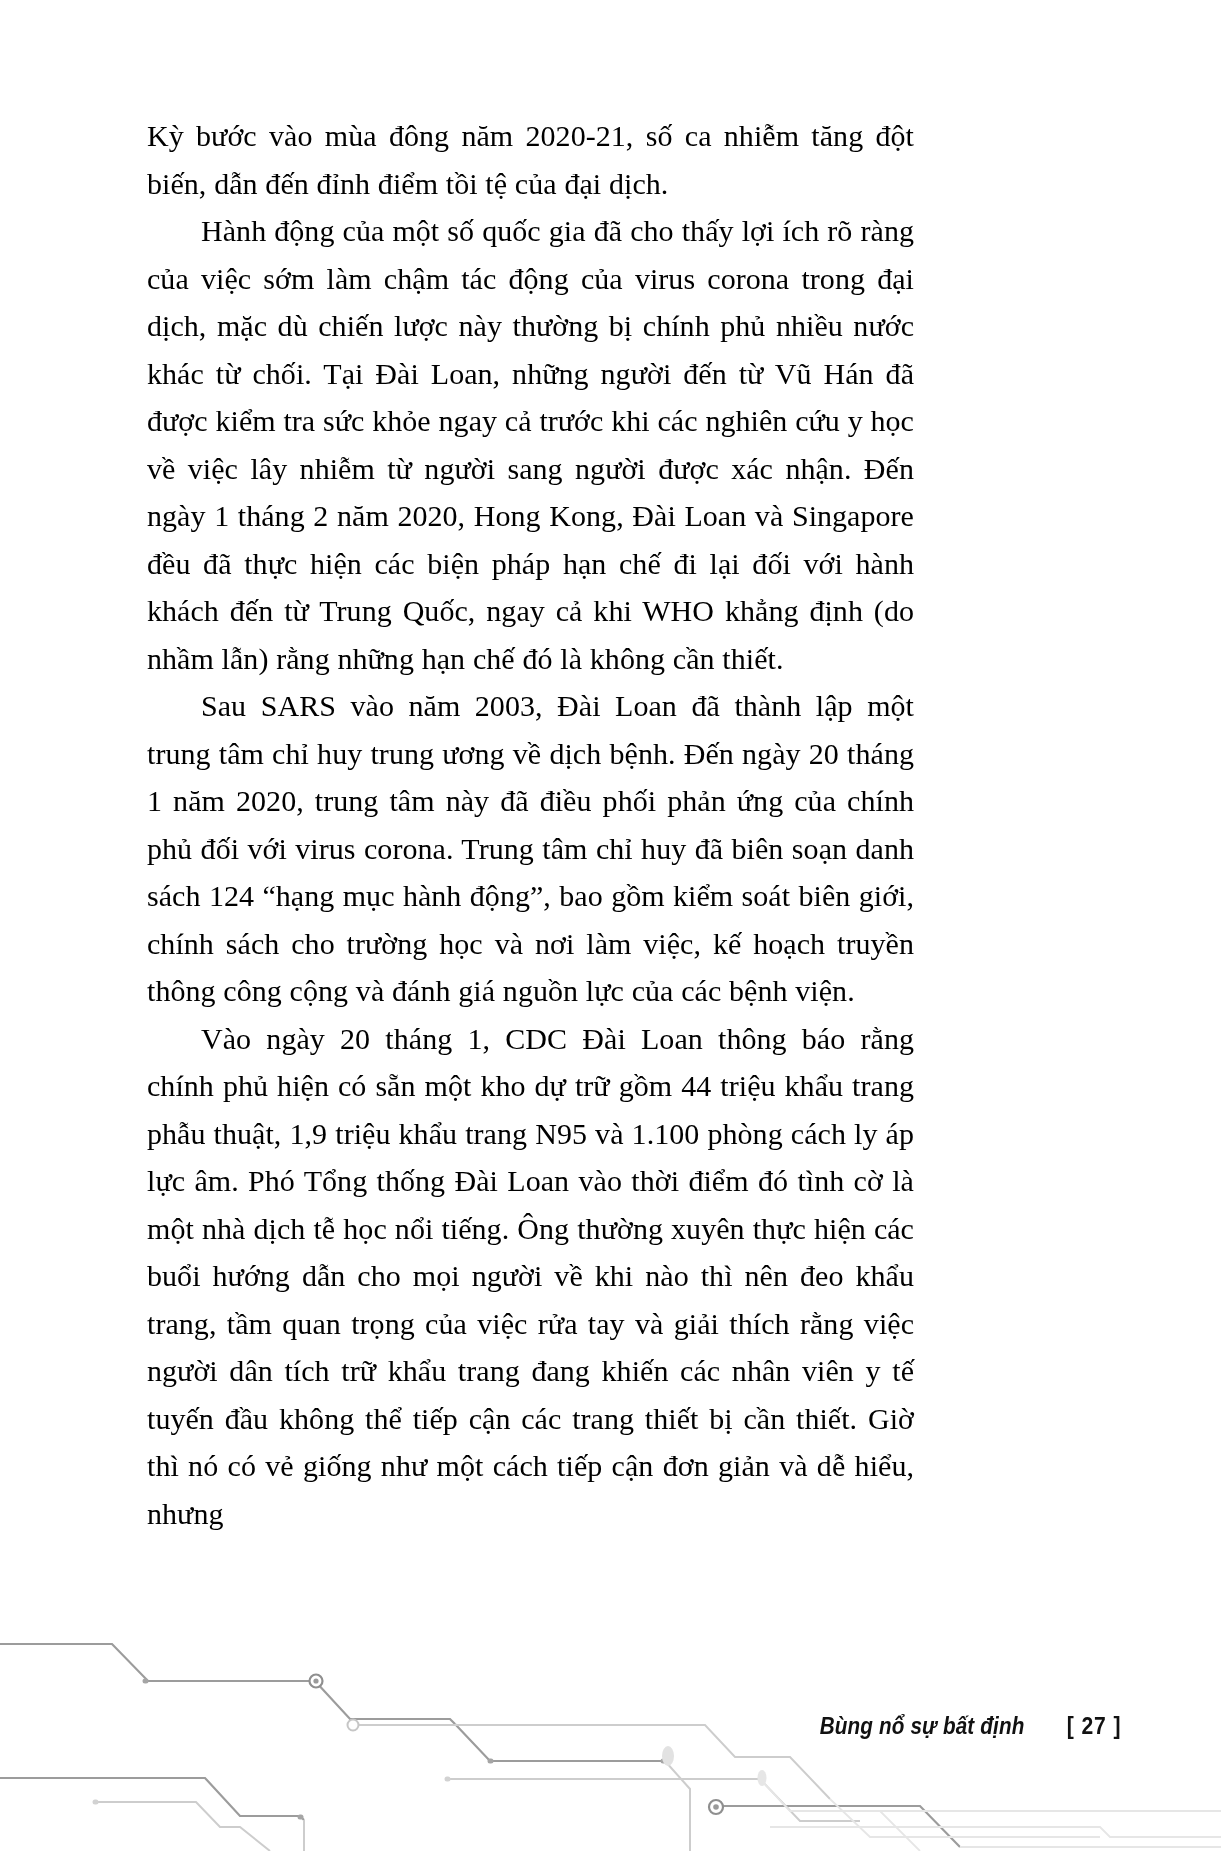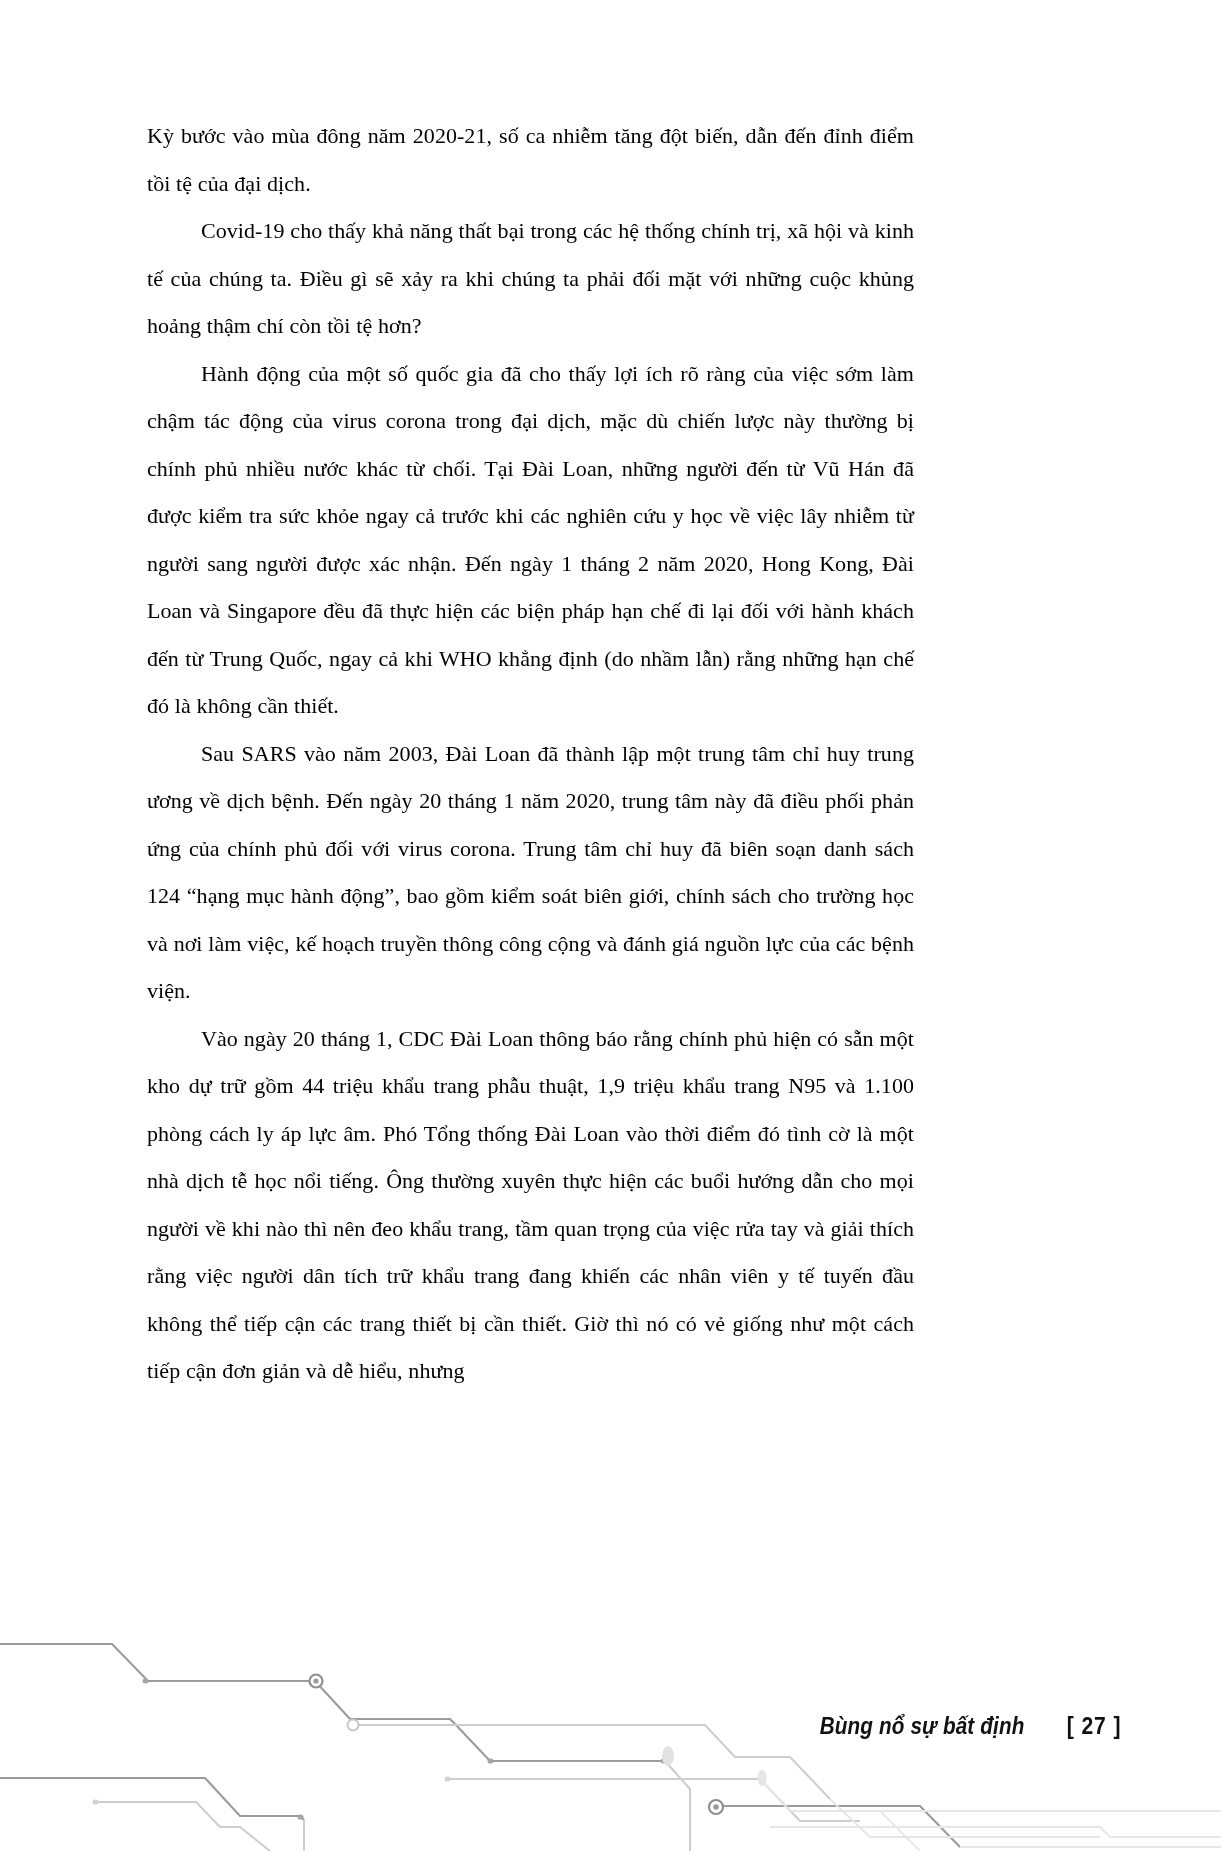--- a/index.html
+++ b/index.html
@@ -25,21 +25,21 @@
   
   .text-column {
     position: absolute;
     left: 147px;
     top: 112px;
     width: 767px;
   }
 
   p.para {
     margin: 0;
-    font-size: 22px;
+    font-size: 30px;
     line-height: 47.5px;
     text-align: justify;
     text-justify: inter-word;
     letter-spacing: 0.05px;
     word-spacing: 0.2px;
     hyphens: none;
   }
   p.para.indent {
     text-indent: 54px;
   }
@@ -114,21 +114,20 @@
 </style>
 </head>
 <body>
 
 <div id="page">
 
   <div class="text-column">
 
     <p class="para">Kỳ bước vào mùa đông năm 2020-21, số ca nhiễm tăng đột biến, dẫn đến đỉnh điểm tồi tệ của đại dịch.</p>
 
-    <p class="para indent">Covid-19 cho thấy khả năng thất bại trong các hệ thống chính trị, xã hội và kinh tế của chúng ta. Điều gì sẽ xảy ra khi chúng ta phải đối mặt với những cuộc khủng hoảng thậm chí còn tồi tệ hơn?</p>
 
 
     <p class="para indent">Hành động của một số quốc gia đã cho thấy lợi ích rõ ràng của việc sớm làm chậm tác động của virus corona trong đại dịch, mặc dù chiến lược này thường bị chính phủ nhiều nước khác từ chối. Tại Đài Loan, những người đến từ Vũ Hán đã được kiểm tra sức khỏe ngay cả trước khi các nghiên cứu y học về việc lây nhiễm từ người sang người được xác nhận. Đến ngày 1 tháng 2 năm 2020, Hong Kong, Đài Loan và Singapore đều đã thực hiện các biện pháp hạn chế đi lại đối với hành khách đến từ Trung Quốc, ngay cả khi WHO khẳng định (do nhầm lẫn) rằng những hạn chế đó là không cần thiết.</p>
 
     <p class="para indent">Sau SARS vào năm 2003, Đài Loan đã thành lập một trung tâm chỉ huy trung ương về dịch bệnh. Đến ngày 20 tháng 1 năm 2020, trung tâm này đã điều phối phản ứng của chính phủ đối với virus corona. Trung tâm chỉ huy đã biên soạn danh sách 124 “hạng mục hành động”, bao gồm kiểm soát biên giới, chính sách cho trường học và nơi làm việc, kế hoạch truyền thông công cộng và đánh giá nguồn lực của các bệnh viện.</p>
 
     <p class="para indent">Vào ngày 20 tháng 1, CDC Đài Loan thông báo rằng chính phủ hiện có sẵn một kho dự trữ gồm 44 triệu khẩu trang phẫu thuật, 1,9 triệu khẩu trang N95 và 1.100 phòng cách ly áp lực âm. Phó Tổng thống Đài Loan vào thời điểm đó tình cờ là một nhà dịch tễ học nổi tiếng. Ông thường xuyên thực hiện các buổi hướng dẫn cho mọi người về khi nào thì nên đeo khẩu trang, tầm quan trọng của việc rửa tay và giải thích rằng việc người dân tích trữ khẩu trang đang khiến các nhân viên y tế tuyến đầu không thể tiếp cận các trang thiết bị cần thiết. Giờ thì nó có vẻ giống như một cách tiếp cận đơn giản và dễ hiểu, nhưng</p>
 
   </div>
 

